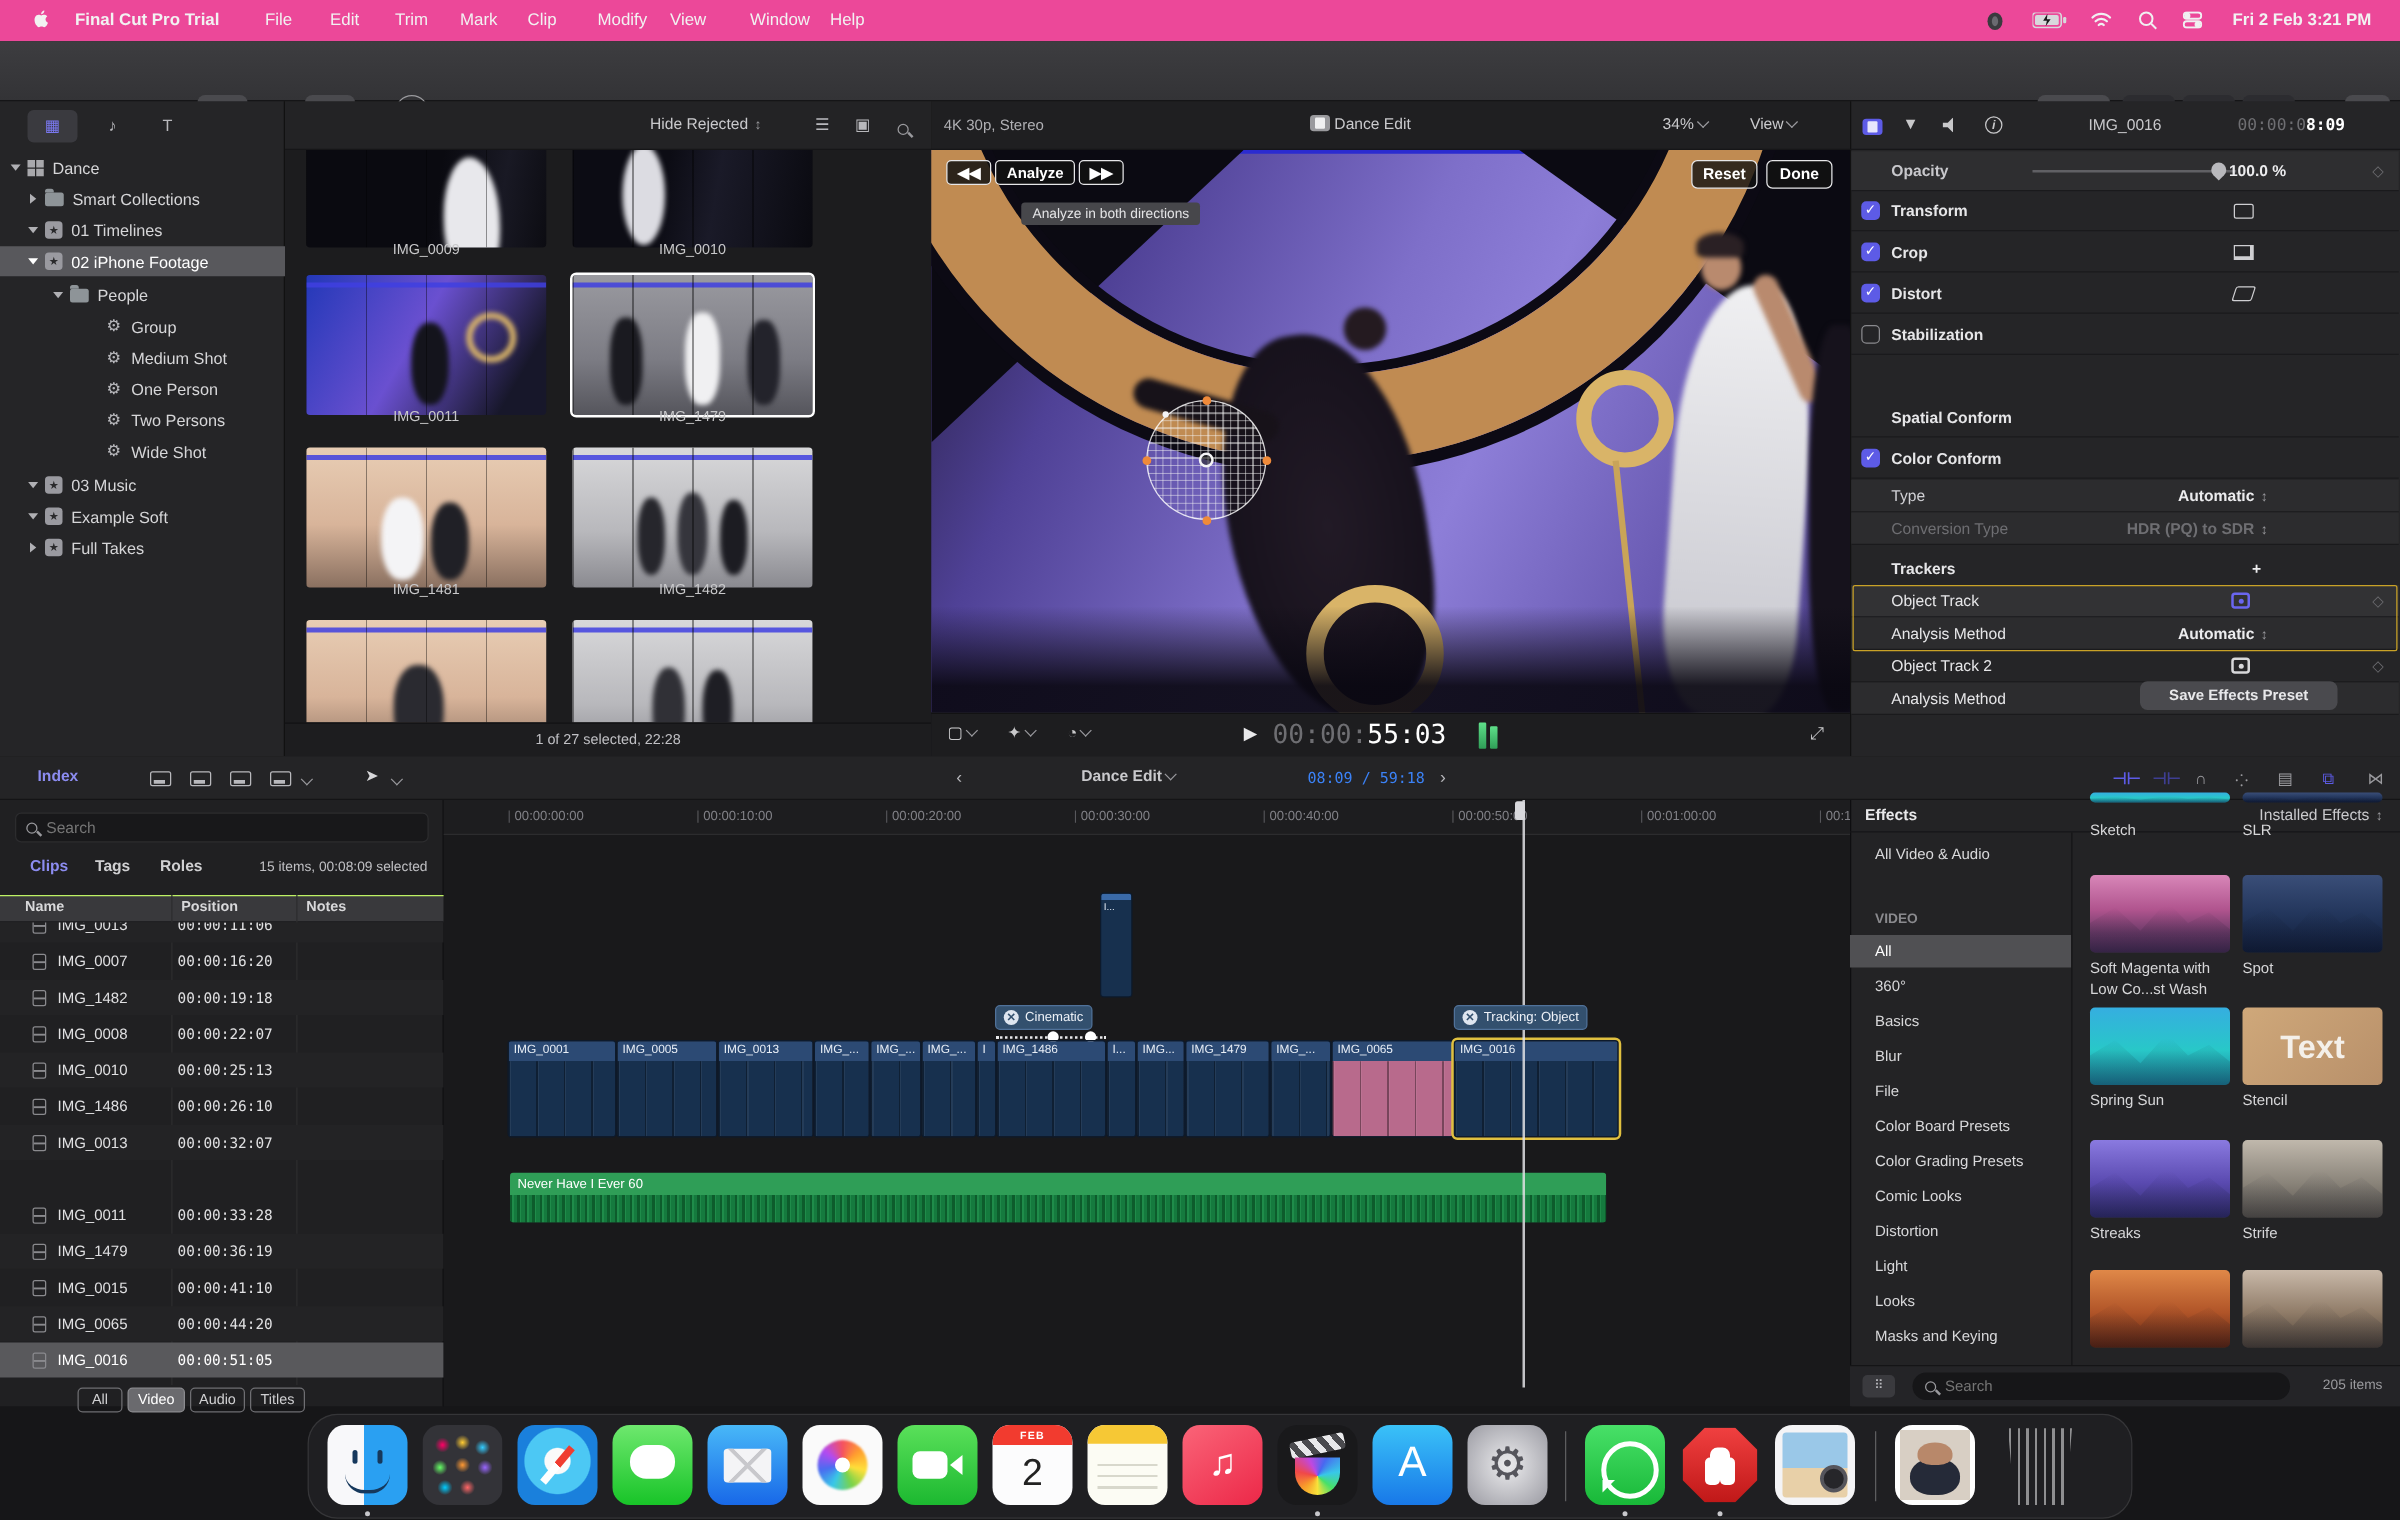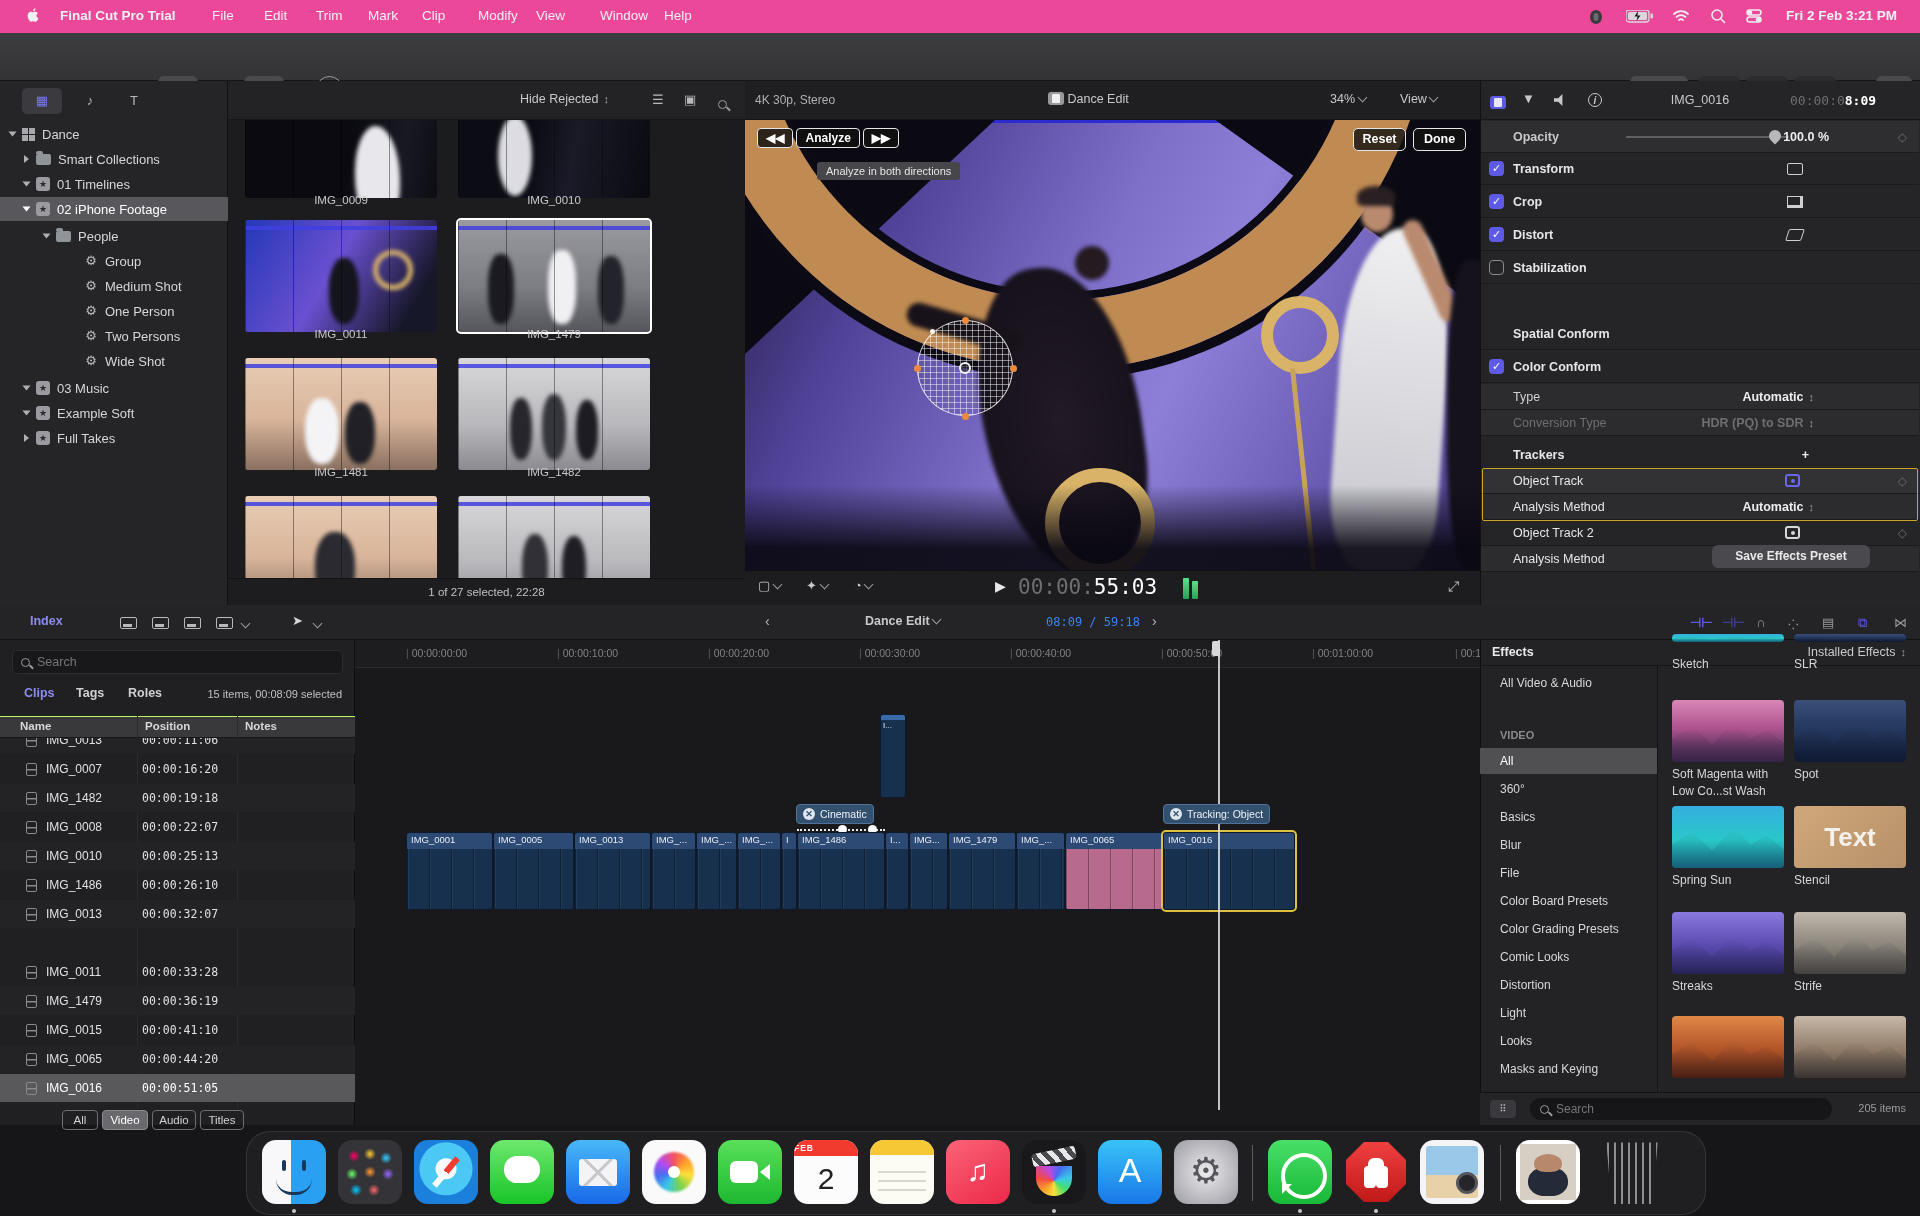--- a/index.html
+++ b/index.html
@@ -169,21 +169,21 @@
   .dk-mail{background:linear-gradient(#48b8f8,#1868e8)}
   .dk-mail::after{content:"";position:absolute;left:13px;top:19px;width:38px;height:27px;background:#f4f4f6;border-radius:3px}
   .dk-mail::before{content:"";position:absolute;left:13px;top:19px;width:38px;height:27px;background:linear-gradient(135deg,transparent 46%,#c8c8cc 47% 53%,transparent 54%),linear-gradient(225deg,transparent 46%,#c8c8cc 47% 53%,transparent 54%);z-index:2}
   .dk-photos{background:#fafafa}
   .dk-photos::after{content:"";position:absolute;left:12px;top:12px;width:40px;height:40px;border-radius:50%;background:conic-gradient(#f5515f,#ff9f2e,#ffe03a,#7ad34a,#38c8e8,#4a6cf0,#b44af0,#f5515f);filter:blur(1px)}
   .dk-photos::before{content:"";position:absolute;left:26px;top:26px;width:12px;height:12px;border-radius:50%;background:#fff;z-index:2}
   .dk-facetime{background:linear-gradient(#5ae05a,#1cb830)}
   .dk-facetime::after{content:"";position:absolute;left:12px;top:21px;width:28px;height:22px;background:#fff;border-radius:6px}
   .dk-facetime::before{content:"";position:absolute;left:42px;top:24px;width:0;height:0;border-right:10px solid #fff;border-top:8px solid transparent;border-bottom:8px solid transparent;z-index:2}
   .dk-calendar{background:#fcfcfd}
-  .dk-cal-top{position:absolute;left:0;top:0;width:100%;height:16px;background:#f23b2f;color:#fff;font-size:8.5px;font-weight:bold;line-height:16px;letter-spacing:1px}
+  .dk-cal-top{position:absolute;left:0;top:0;width:100%;height:16px;background:#f23b2f;color:#fff;font-size:8.5px;font-weight:bold;text-align:center;line-height:16px;letter-spacing:1px}
   .dk-cal-day{position:absolute;left:0;top:16px;width:100%;height:48px;color:#222;font-size:30px;text-align:center;line-height:46px;font-weight:300}
   .dk-notes{background:#fcfcf4}
   .dk-notes::before{content:"";position:absolute;left:0;top:0;width:100%;height:15px;background:#f6c835}
   .dk-notes::after{content:"";position:absolute;left:8px;top:24px;width:48px;height:30px;background:repeating-linear-gradient(#fcfcf4 0 7px,#d8d8cc 7px 9px)}
   .dk-music{background:linear-gradient(145deg,#fa6478,#ec2848);color:#fff;font-size:30px;text-align:center;line-height:62px}
   .dk-fcp{background:#19191b;border-radius:16px}
   .dk-fcp::before{content:"";position:absolute;left:10px;top:10px;width:44px;height:13px;background:repeating-linear-gradient(60deg,#e8e8ea 0 5px,#4a4a4e 5px 10px);border-radius:3px;transform:rotate(-12deg)}
   .dk-fcp::after{content:"";position:absolute;left:14px;top:26px;width:36px;height:30px;border-radius:0 0 36px 36px;background:conic-gradient(from 180deg,#f8e23a,#f89c2a,#f04848,#c048e0,#4868f0,#38c8e8,#48e068,#f8e23a)}
   .dk-appstore{background:linear-gradient(#3ac2f8,#1878e8);color:#fff;font-size:34px;text-align:center;line-height:60px}
   .dk-appstore::after{content:"A";font-family:"Liberation Sans",sans-serif}
@@ -706,20 +706,24 @@
   <div class="tlclip" style="left:1016px;width:49px">
       <span class="cl">IMG_...</span>
     </div>
   <div class="tlclip c-pink" style="left:1065px;width:98px">
       <span class="cl">IMG_0065</span>
     </div>
   <div class="tlclip c-sel" style="left:1163px;width:132px">
       <span class="cl">IMG_0016</span>
     </div>
 
+  <div id="audiobar">
+    <div id="audiolabel">Never Have I Ever 60</div>
+    <div id="audiowave"></div>
+  </div>
 
   <div id="playhead"></div>
   <div id="playhead-knob"></div>
 
   
   <div id="effects"></div>
   <div id="fx-head"></div>
   <span class="abs" style="left:1492px;top:645px;font-size:12.5px;font-weight:bold;color:#e8e8ea">Effects</span>
   <span class="abs hdrtxt" style="right:14px;top:645px;position:absolute"><span>Installed Effects</span><span class="stepper">↕</span></span>
 

